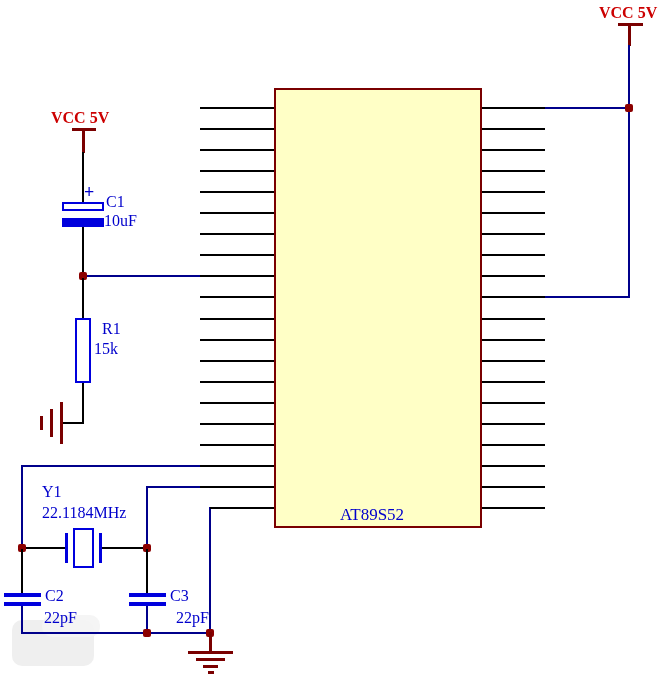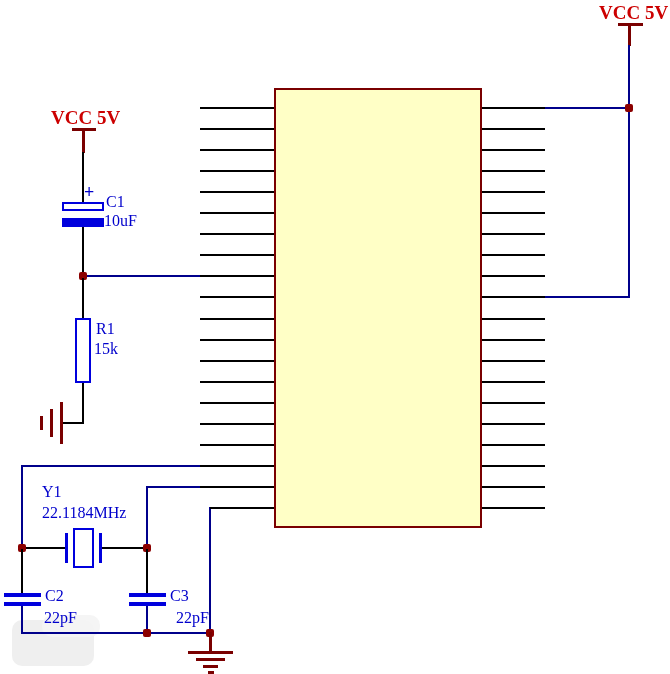--- a/index.html
+++ b/index.html
@@ -6,21 +6,21 @@
   #canvas{
     position:relative;width:670px;height:674px;background:#ffffff;overflow:hidden;
     font-family:"Liberation Serif","DejaVu Serif",serif;
   }
   .abs{position:absolute;}
   .wire{position:absolute;background:#00008B;}
   .blk{position:absolute;background:#000000;}
   .mar{position:absolute;background:#7A0000;}
   .dot{position:absolute;width:8px;height:8px;background:#8B0000;border-radius:2px;}
   .lbl-blue{position:absolute;color:#0000CC;font-size:16px;line-height:17px;white-space:nowrap;}
-  .lbl-red{position:absolute;color:#CC0000;font-size:19px;font-weight:bold;line-height:16px;white-space:nowrap;}
+  .lbl-red{position:absolute;color:#CC0000;font-size:16px;font-weight:bold;line-height:16px;white-space:nowrap;}
   .pin-num{position:absolute;color:#000;font-size:16px;line-height:18px;height:18px;text-align:center;}
   .pin-lbl{position:absolute;color:#000;font-size:16px;line-height:18px;height:18px;white-space:nowrap;}
   .comp-outline{position:absolute;border:2px solid #0000DD;background:#ffffff;box-sizing:border-box;}
   .comp-solid{position:absolute;background:#0000DD;}
   #chip{
     position:absolute;left:274px;top:88px;width:208px;height:440px;
     background:#FFFFC6;border:2px solid #7A0000;box-sizing:border-box;
   }
   #chip-name{position:absolute;left:312px;top:506px;width:120px;text-align:center;
     color:#0000CC;font-size:17px;line-height:18px;}
@@ -46,21 +46,21 @@
   <div class="comp-solid" style="left:62px;top:218px;width:42px;height:9px;"></div>
   <div class="lbl-blue" style="left:106px;top:193px;">C1</div>
   <div class="lbl-blue" style="left:104px;top:212px;">10uF</div>
   <div class="blk" style="left:82px;top:227px;width:2px;height:51px;"></div>
 
   <div class="wire" style="left:83px;top:275px;width:131px;height:2px;"></div>
   <div class="dot" style="left:79px;top:272px;"></div>
 
   <div class="blk" style="left:82px;top:278px;width:2px;height:40px;"></div>
   <div class="comp-outline" style="left:75px;top:318px;width:16px;height:65px;"></div>
-  <div class="lbl-blue" style="left:96px;top:320px;">R1</div>
+  <div class="lbl-blue" style="left:102px;top:320px;">R1</div>
   <div class="lbl-blue" style="left:94px;top:340px;">15k</div>
   <div class="blk" style="left:82px;top:383px;width:2px;height:41px;"></div>
   <div class="blk" style="left:62px;top:422px;width:22px;height:2px;"></div>
 
   <div class="mar" style="left:60px;top:402px;width:3px;height:42px;"></div>
   <div class="mar" style="left:50px;top:409px;width:3px;height:28px;"></div>
   <div class="mar" style="left:40px;top:416px;width:3px;height:14px;"></div>
 
   <div class="wire" style="left:21px;top:465px;width:193px;height:2px;"></div>
   <div class="wire" style="left:21px;top:465px;width:2px;height:84px;"></div>
@@ -104,20 +104,21 @@
 
   <div class="lbl-red" style="left:599px;top:5px;">VCC 5V</div>
   <div class="mar" style="left:618px;top:23px;width:25px;height:3px;"></div>
   <div class="mar" style="left:628px;top:23px;width:3px;height:23px;"></div>
   <div class="wire" style="left:628px;top:45px;width:2px;height:253px;"></div>
   <div class="wire" style="left:545px;top:107px;width:84px;height:2px;"></div>
   <div class="wire" style="left:545px;top:296px;width:84px;height:2px;"></div>
   <div class="dot" style="left:625px;top:104px;"></div>
 
   <div id="chip"></div>
+  <div id="chip-name">AT89S52</div>
   <div class="abs" id="pins-left">
       <div class="blk" style="left: 200px; top: 107px; width: 74px; height: 2px;"></div>
       <div class="pin-num" style="left: 200px; top: 88px; width: 54px;"></div>
       <div class="pin-lbl" style="left: 287px; top: 97px;"></div>
       <div class="blk" style="left: 200px; top: 128px; width: 74px; height: 2px;"></div>
       <div class="pin-num" style="left: 200px; top: 109px; width: 54px;"></div>
       <div class="pin-lbl" style="left: 287px; top: 118px;"></div>
       <div class="blk" style="left: 200px; top: 149px; width: 74px; height: 2px;"></div>
       <div class="pin-num" style="left: 200px; top: 130px; width: 54px;"></div>
       <div class="pin-lbl" style="left: 287px; top: 139px;"></div>

